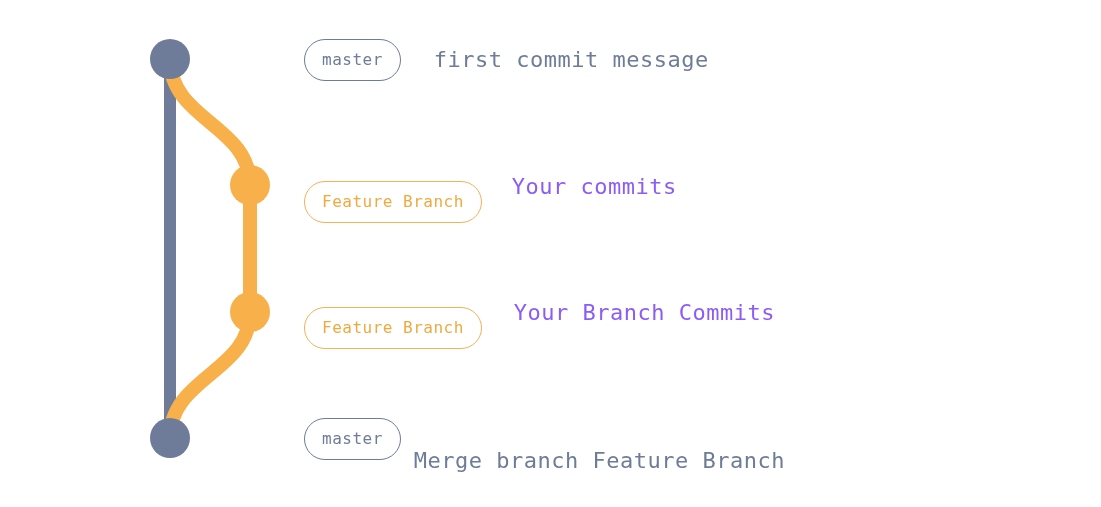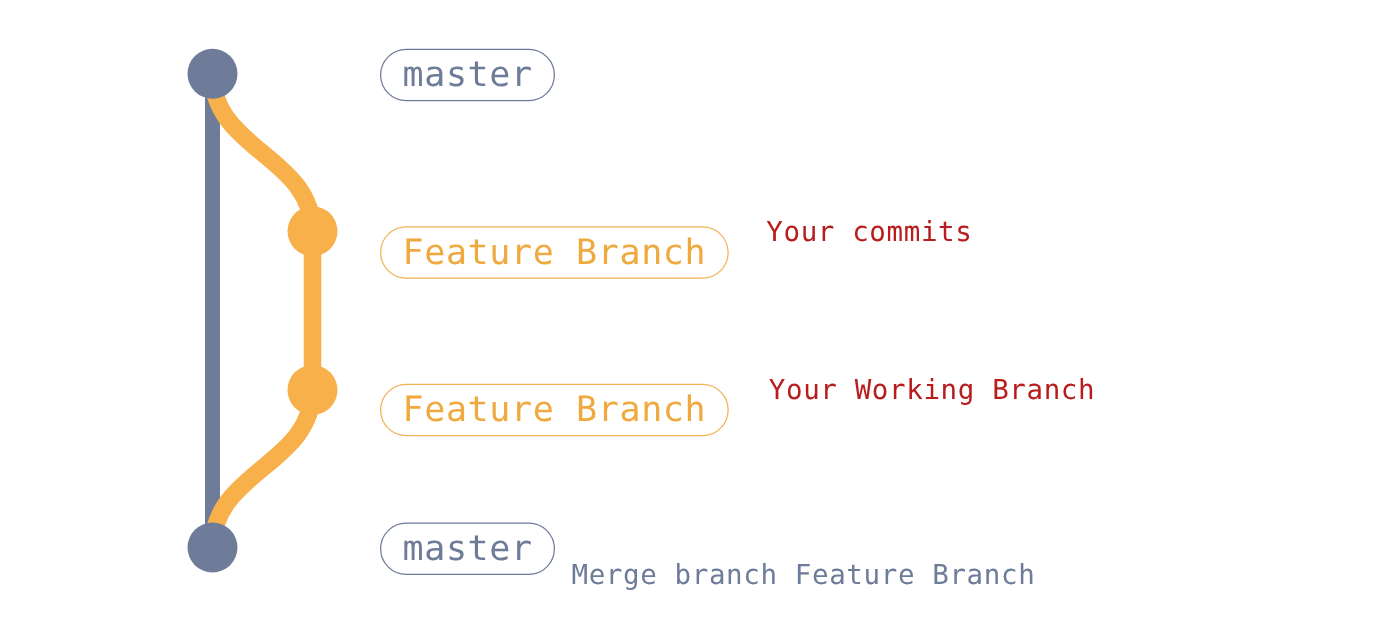--- a/index.html
+++ b/index.html
@@ -45,39 +45,39 @@
     align-items: center;
     justify-content: center;
     height: 42px;
     box-sizing: border-box;
     padding: 0 17px;
     border-radius: 21px;
     border: 1.6px solid #6e7c99;
     color: #6e7c99;
     background: transparent;
     font-family: "DejaVu Sans Mono", "Liberation Mono", monospace;
-    font-size: 28px;
+    font-size: 16px;
     line-height: 1;
     letter-spacing: 0.5px;
   }
   .branch-pill.feature {
     border-color: #f2b257;
     color: #f0a93f;
     margin-top: 30px;
   }
 
   .commit-message {
     font-family: "DejaVu Sans Mono", "Liberation Mono", monospace;
     font-size: 22px;
     line-height: 1;
     letter-spacing: 0.5px;
     color: #6e7c99;
   }
   .commit-message.feature {
-    color: #b91c1c;
+    color: #8b5cf6;
   }
 
   
   #row-0 { left: 304px; top: 37px;  }
   #row-0 .commit-message { margin-left: 33px; }
 
   #row-1 { left: 304px; top: 164px; }
   #row-1 .commit-message { margin-left: 30px; }
 
   #row-2 { left: 304px; top: 290px; }
@@ -101,30 +101,31 @@
              C 250 372, 170 377, 170 438" stroke="#f7b04a" stroke-width="14" fill="none" stroke-linecap="round" stroke-linejoin="round"></path>
 
     <circle cx="170" cy="59" r="20" fill="#6e7c99"></circle>
     <circle cx="250" cy="185" r="20" fill="#f7b04a"></circle>
     <circle cx="250" cy="312" r="20" fill="#f7b04a"></circle>
     <circle cx="170" cy="438" r="20" fill="#6e7c99"></circle>
   </svg>
 
   <div class="commit-row" id="row-0">
     <span class="branch-pill">master</span>
+    <span class="commit-message">first commit message</span>
   </div>
 
   <div class="commit-row" id="row-1">
     <span class="branch-pill feature">Feature Branch</span>
     <span class="commit-message feature">Your commits</span>
   </div>
 
   <div class="commit-row" id="row-2">
     <span class="branch-pill feature">Feature Branch</span>
-    <span class="commit-message feature">Your Working Branch</span>
+    <span class="commit-message feature">Your Branch Commits</span>
   </div>
 
   <div class="commit-row" id="row-3">
     <span class="branch-pill">master</span>
     <span class="commit-message">Merge branch Feature Branch</span>
   </div>
 
 </div>
 
 </body></html>

